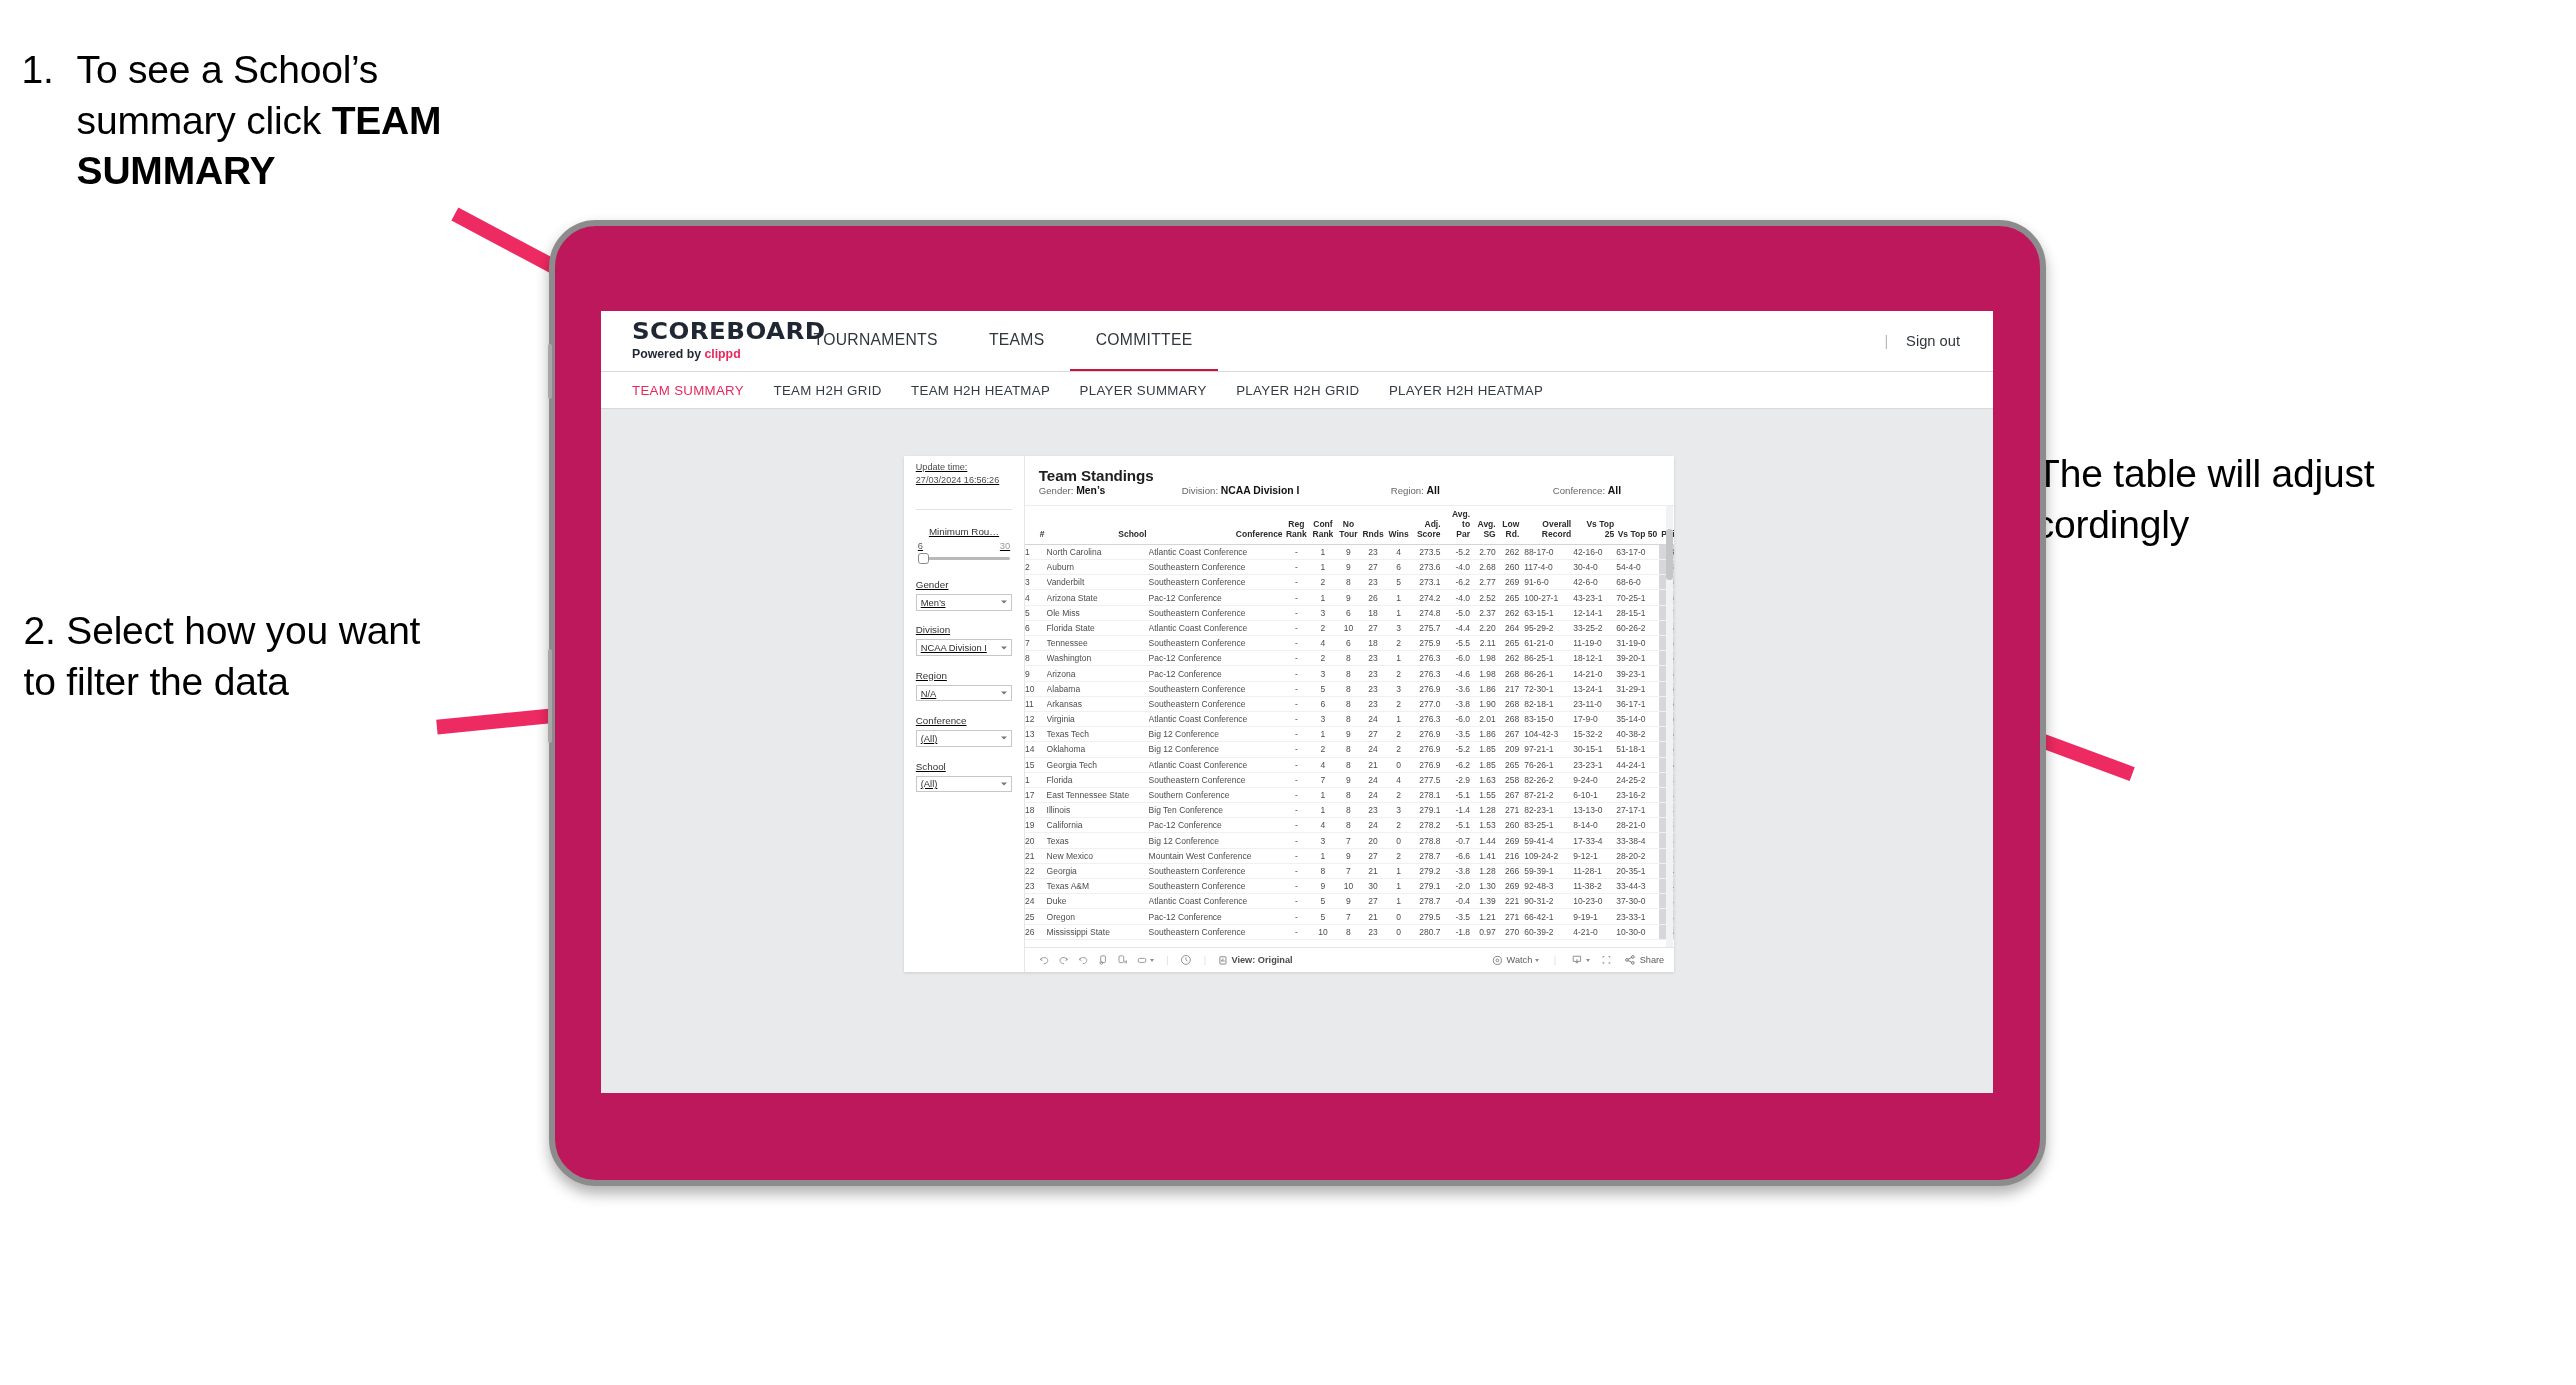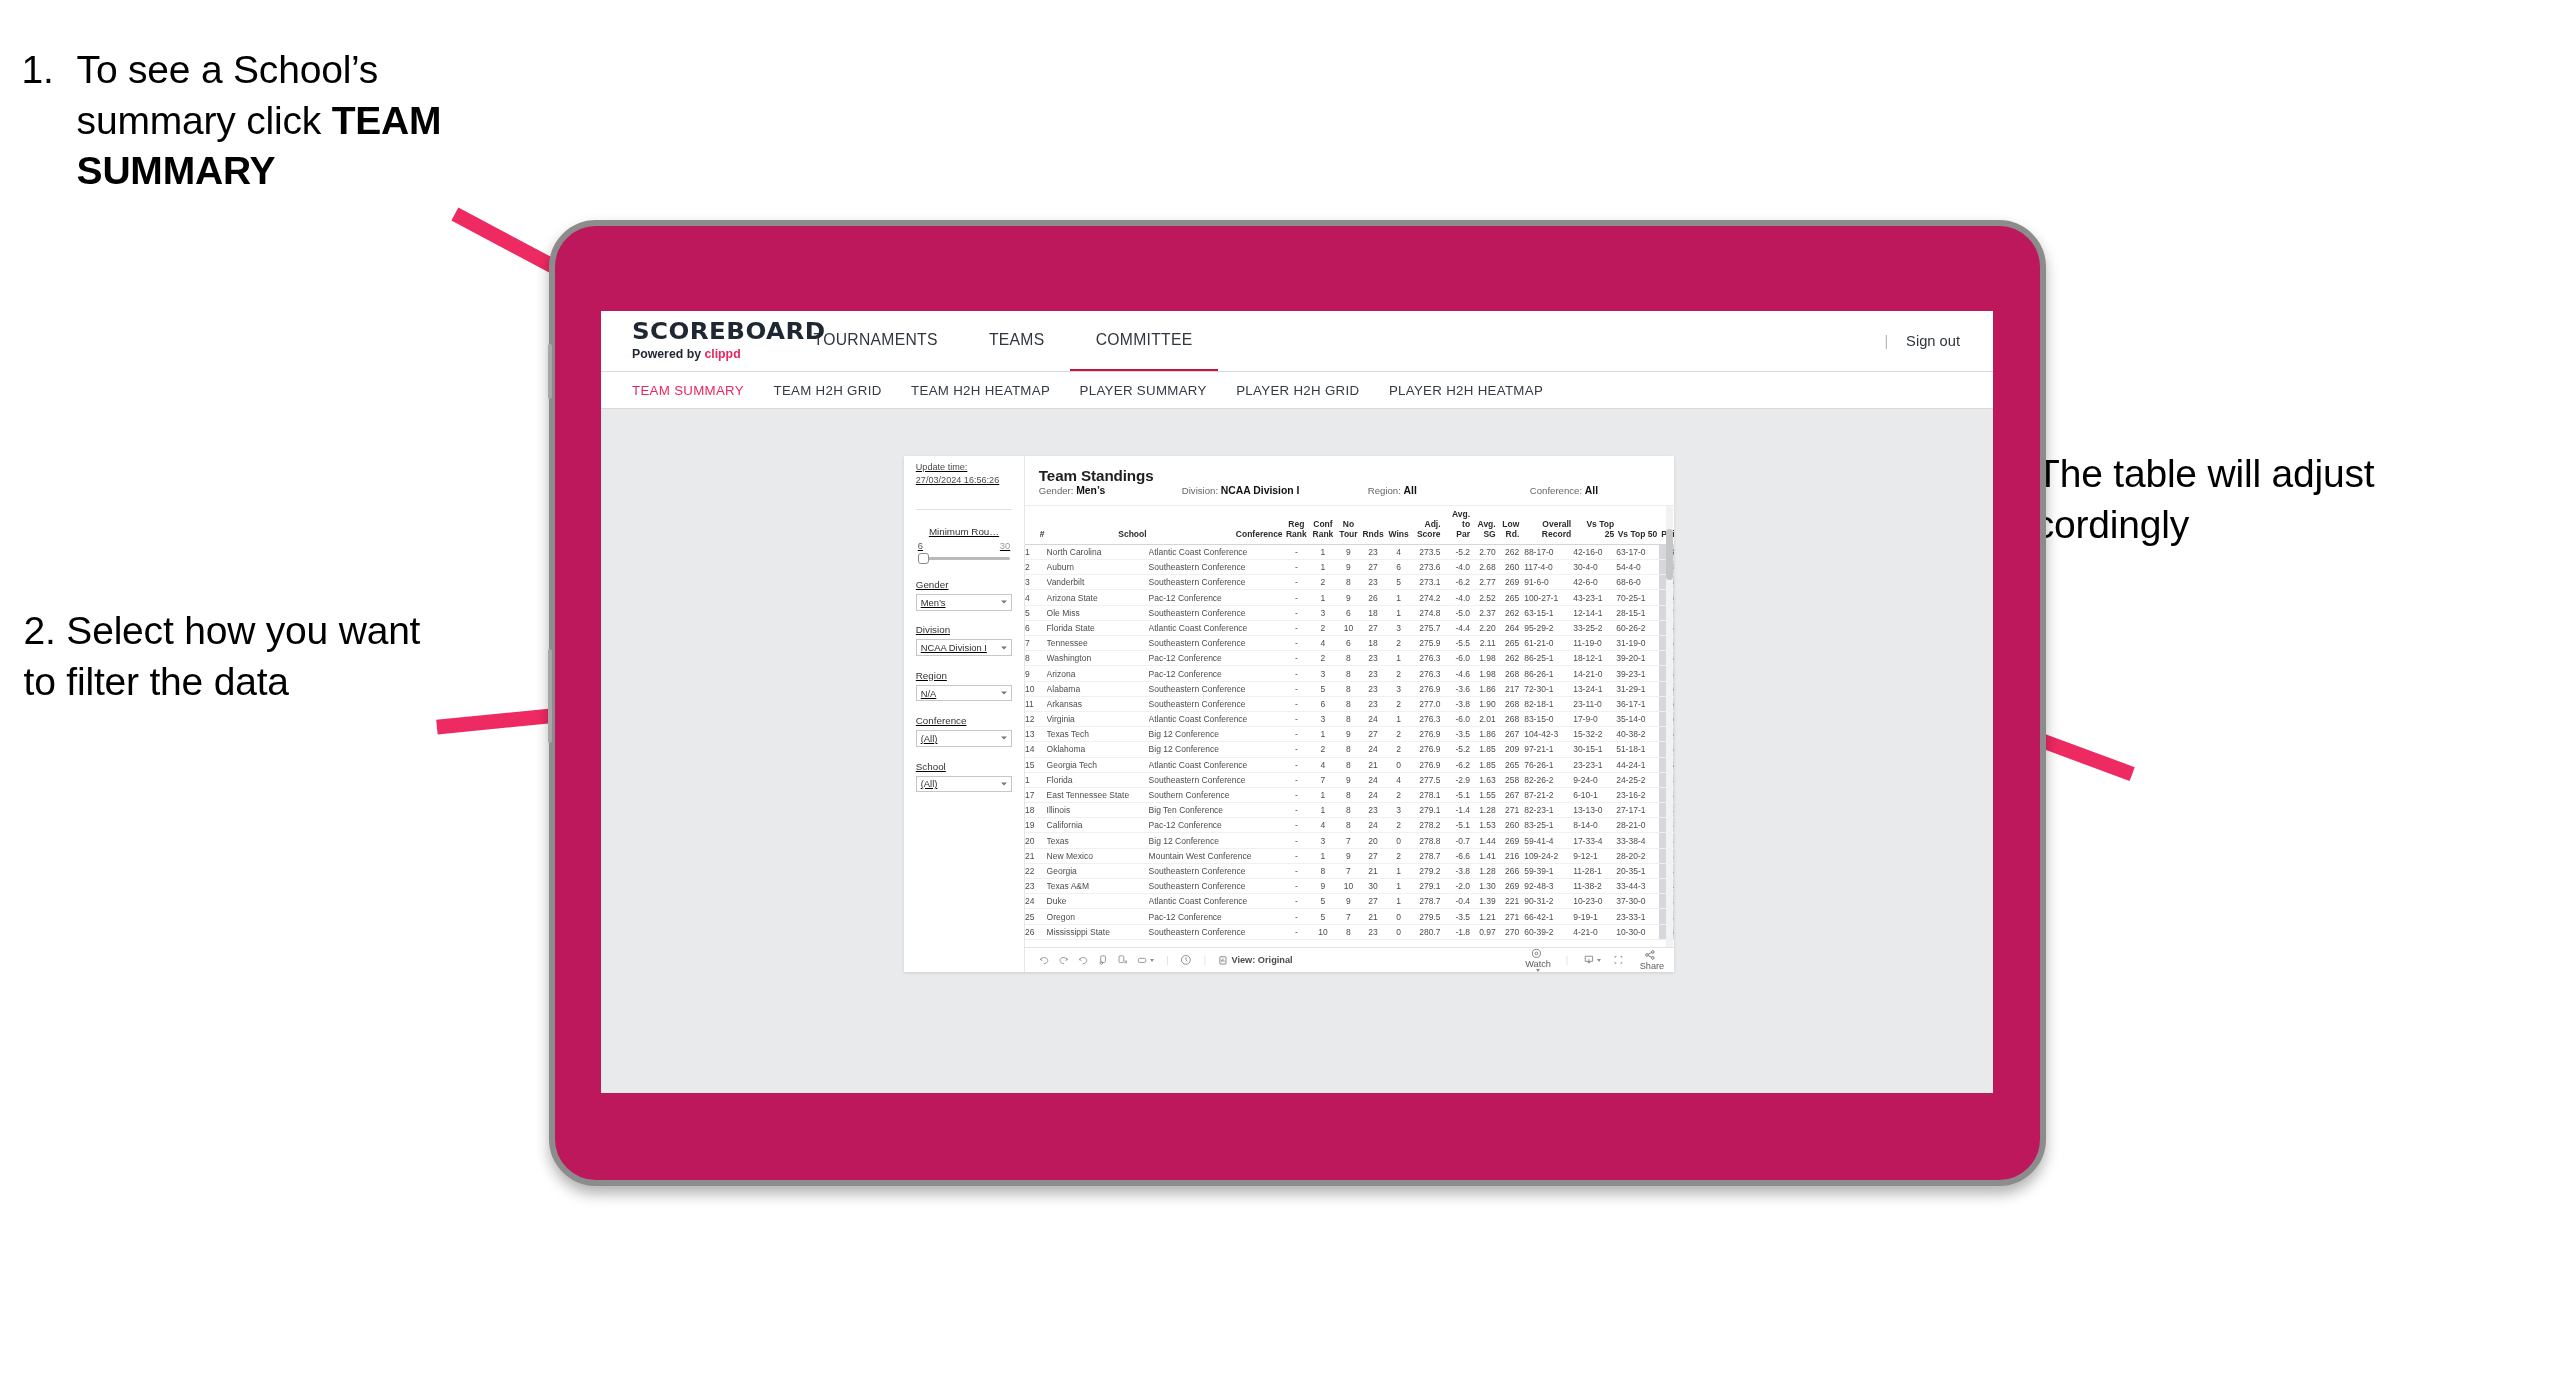--- a/index.html
+++ b/index.html
@@ -162,21 +162,21 @@
 
   
   .vmain { flex: 1; min-width: 0; display: flex; flex-direction: column; }
   .vhead { padding: 10.8px 0 8.8px 13.8px; border-bottom: 1px solid #ededed; }
   .vtitle { font-size: 15.2px; font-weight: 700; color: #1e1e1e; letter-spacing: -0.1px; }
   .vmeta { display: flex; margin-top: 1px; font-size: 9.6px; color: #4a4a4a; }
   .vmeta .m { }
   .vmeta .m .k { color: #666; }
   .vmeta .m .v { color: #111; font-weight: 700; font-size: 10.4px; }
   .vmeta .m:nth-child(1){ width: 143px; }
-  .vmeta .m:nth-child(2){ width: 186px; }
+  .vmeta .m:nth-child(2){ width: 209px; }
   .vmeta .m:nth-child(3){ width: 162px; }
 
   
   .tblwrap { position: relative; flex: 1; min-height: 0; overflow: hidden; background:#fff; }
   table.std { width: 100%; border-collapse: collapse; table-layout: fixed; }
   table.std th {
     font-size: 8.5px; color: #2b2b2b; font-weight: 700;
     text-align: right; vertical-align: bottom;
     padding: 4.9px 2px 4.9px 0;
     line-height: 1.12;
@@ -222,21 +222,21 @@
     display: flex; align-items: center;
     padding: 0 9.8px 0 13.8px;
     background: #fff;
     font-size: 9.2px; color: #6b6b6b;
     gap: 8.8px;
   }
   .vfoot .ic { display:inline-flex; align-items:center; color:#8d8d8d; cursor:pointer; }
   .vfoot .vsep { color:#dcdcdc; margin: 0 2.9px; }
   .vfoot .viewlbl { font-weight:700; color:#4c4c4c; display:flex; align-items:center; gap:3.9px; }
   .vfoot .right { margin-left:auto; display:flex; align-items:center; gap:11.8px; }
-  .vfoot .lbl { color:#5c5c5c;flex-direction:column; }
+  .vfoot .lbl { color:#5c5c5c; }
   .tinycaret{
     width:0;height:0;border-left:2.6px solid transparent;border-right:2.6px solid transparent;
     border-top:3.3px solid #8d8d8d; display:inline-block; margin-left:2.9px;
   }
 </style>
 </head>
 <body>
 
 <div id="stage">
 

